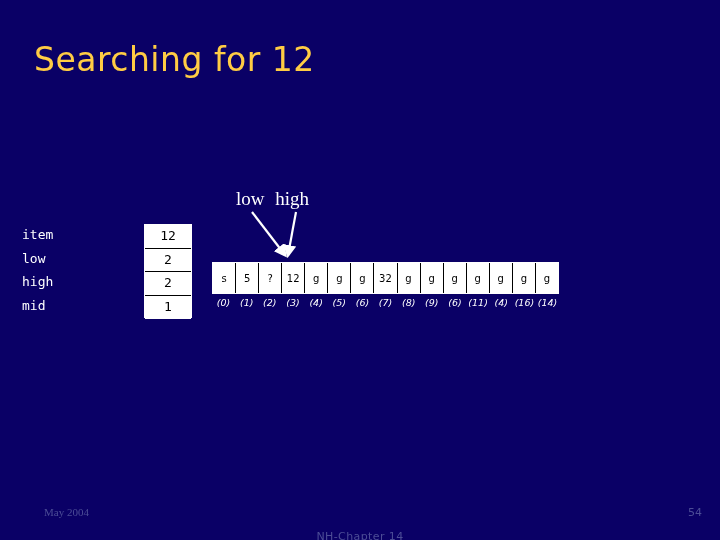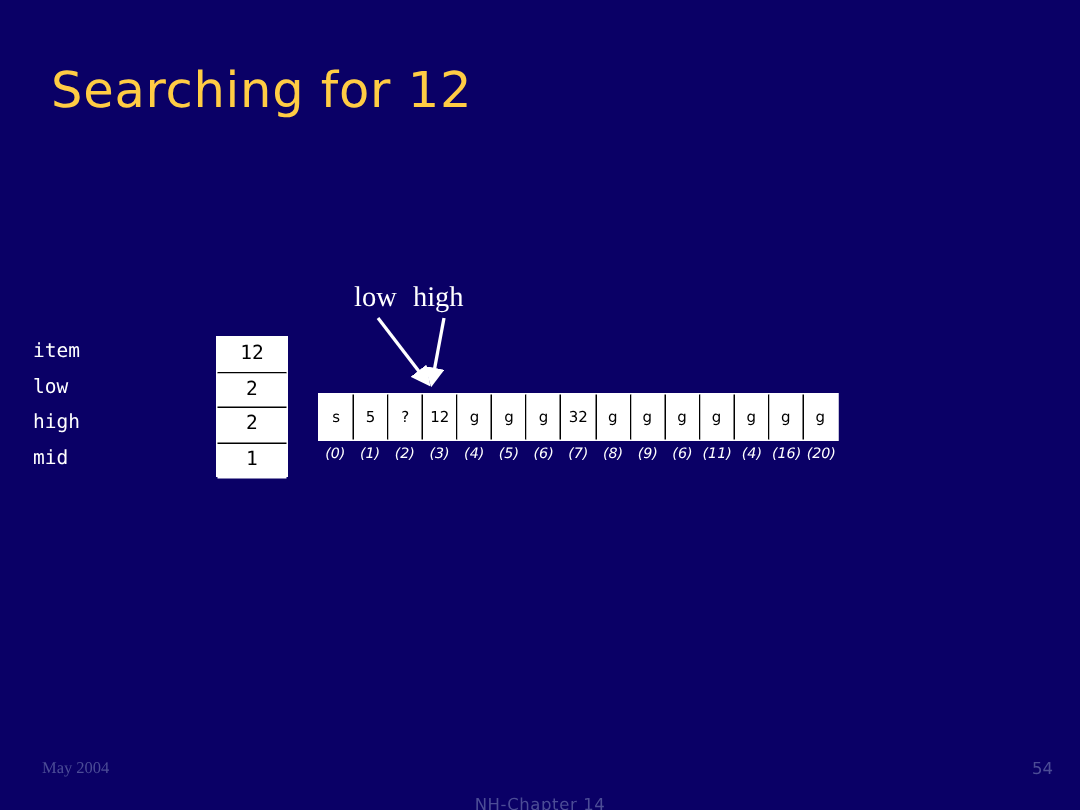--- a/index.html
+++ b/index.html
@@ -157,21 +157,21 @@
     overflow: hidden;
   }
 
   
   .footer-text {
     position: absolute;
     color: #4C4C96;
     white-space: nowrap;
   }
   #footer-date {
-    left: 28px;
+    left: 44px;
     top: 506px;
     font-family: "Liberation Serif", serif;
     font-size: 11px;
   }
   #footer-center {
     left: 0;
     right: 0;
     top: 530px;
     text-align: center;
     font-family: "DejaVu Sans", sans-serif;
@@ -264,20 +264,20 @@
     <div class="index-label">(4)</div>
     <div class="index-label">(5)</div>
     <div class="index-label">(6)</div>
     <div class="index-label">(7)</div>
     <div class="index-label">(8)</div>
     <div class="index-label">(9)</div>
     <div class="index-label">(6)</div>
     <div class="index-label">(11)</div>
     <div class="index-label">(4)</div>
     <div class="index-label">(16)</div>
-    <div class="index-label">(20)</div>
+    <div class="index-label">(14)</div>
   </div>
 
   <div class="footer-text" id="footer-date">May 2004</div>
   <div class="footer-text" id="footer-center">NH-Chapter 14</div>
   <div class="footer-text" id="footer-page">54</div>
 
 </div>
 
 </body></html>

